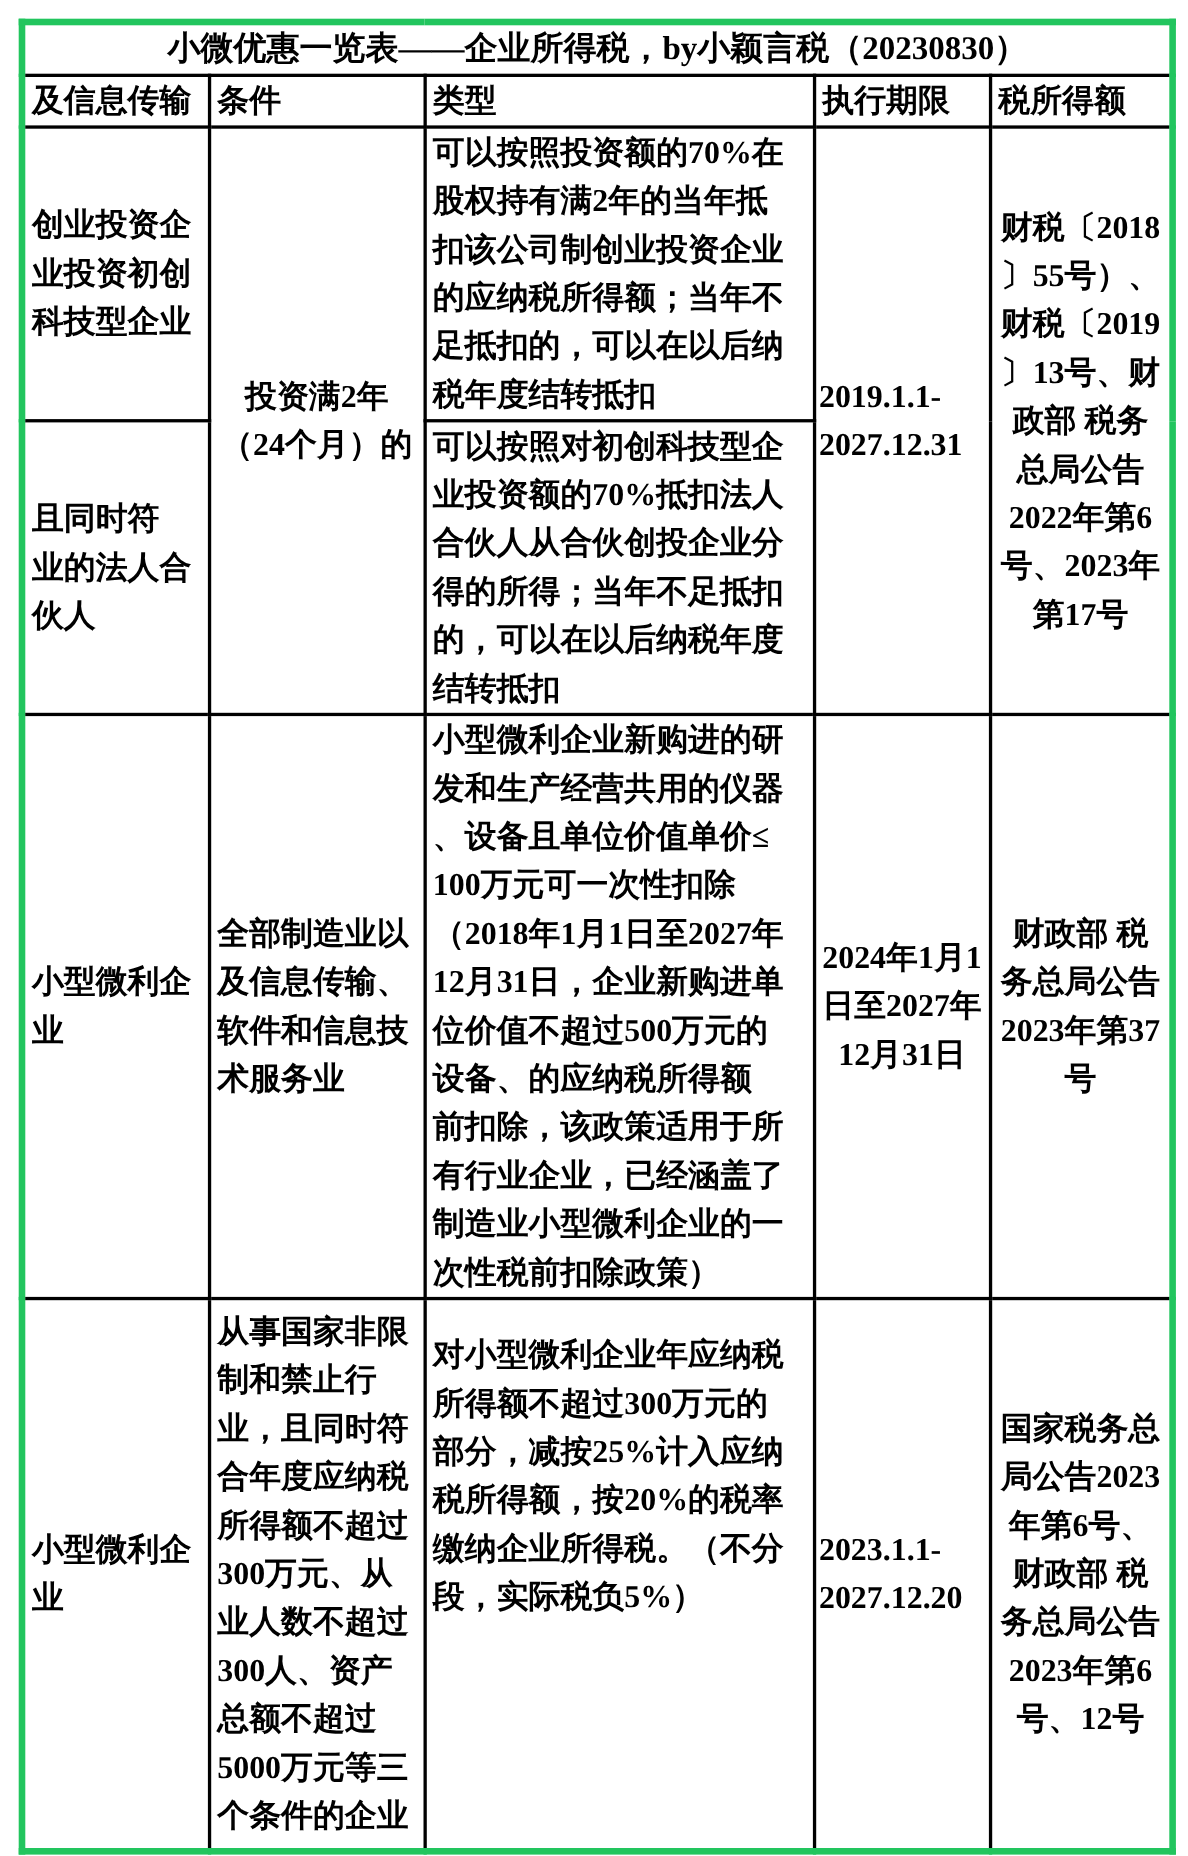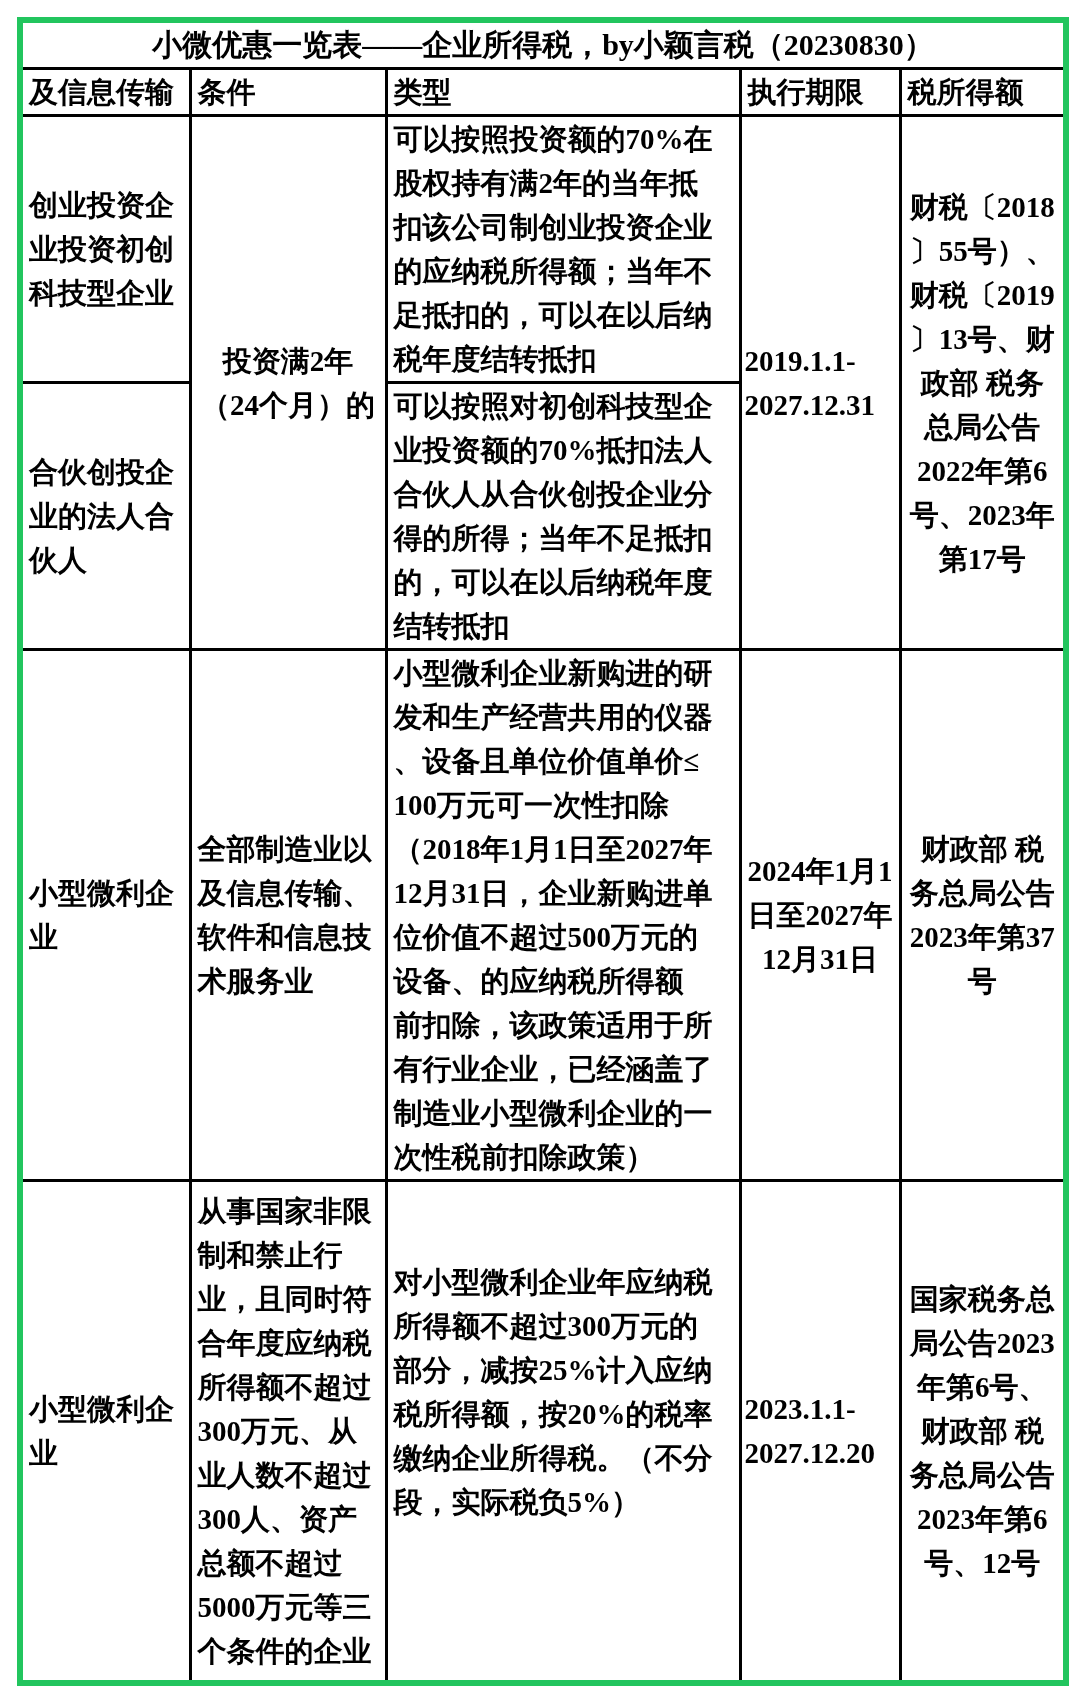--- a/index.html
+++ b/index.html
@@ -42,21 +42,21 @@
   }
   td.head-cell {
     font-weight: bold;
     text-align: left;
   }
   .c { text-align: center; margin-left: 37px; }
   .l { text-align: left; }
   td.period-cell { padding: 0 3px; }
   td.type-top {
     vertical-align: top;
-    padding-top: 78px;
+    padding-top: 28px;
   }
 </style>
 </head>
 <body>
 
 <table class="policy">
   <colgroup>
     <col style="width:170px">
     <col style="width:196px">
     <col style="width:354px">
@@ -96,21 +96,21 @@
 财税〔2019
 〕13号、财
 政部 税务
 总局公告
 2022年第6
 号、2023年
 第17号</td>
   </tr>
 
   <tr style="height:264px">
-    <td class="l">合伙创投企
+    <td class="l">且同时符
 业的法人合
 伙人</td>
     <td class="l">可以按照对初创科技型企
 业投资额的70%抵扣法人
 合伙人从合伙创投企业分
 得的所得；当年不足抵扣
 的，可以在以后纳税年度
 结转抵扣</td>
   </tr>
 

